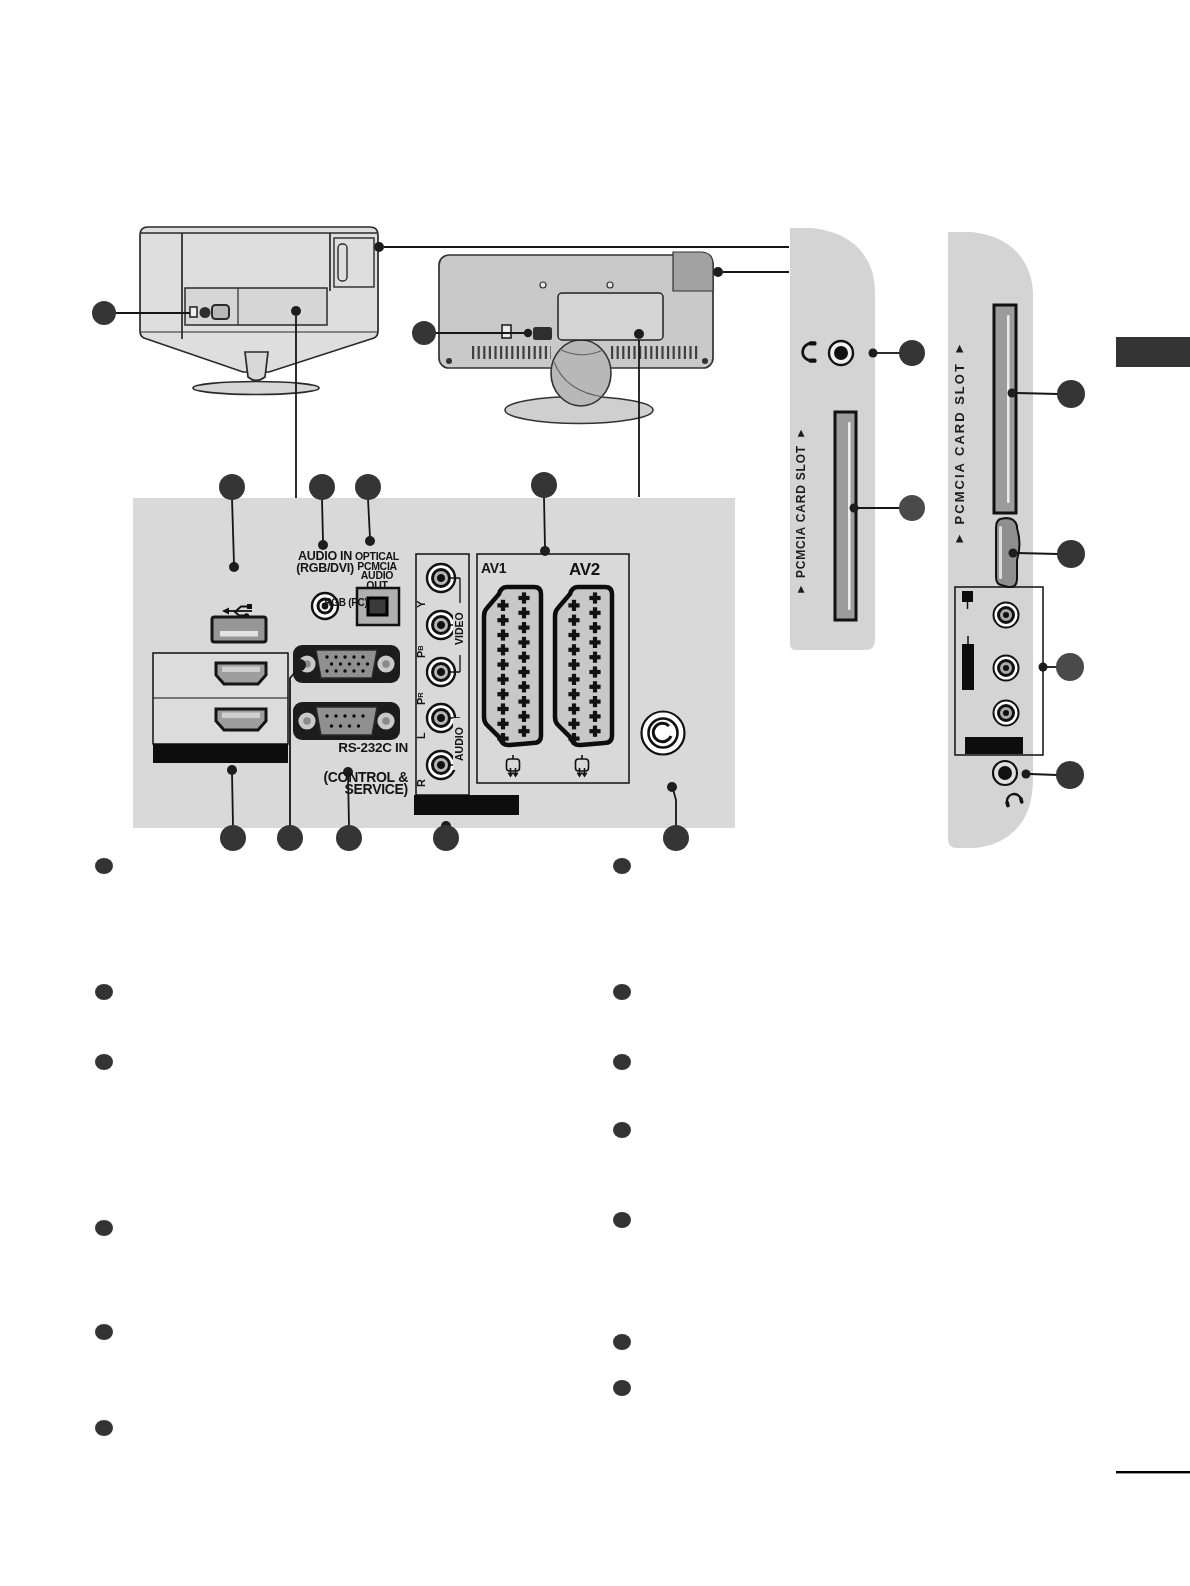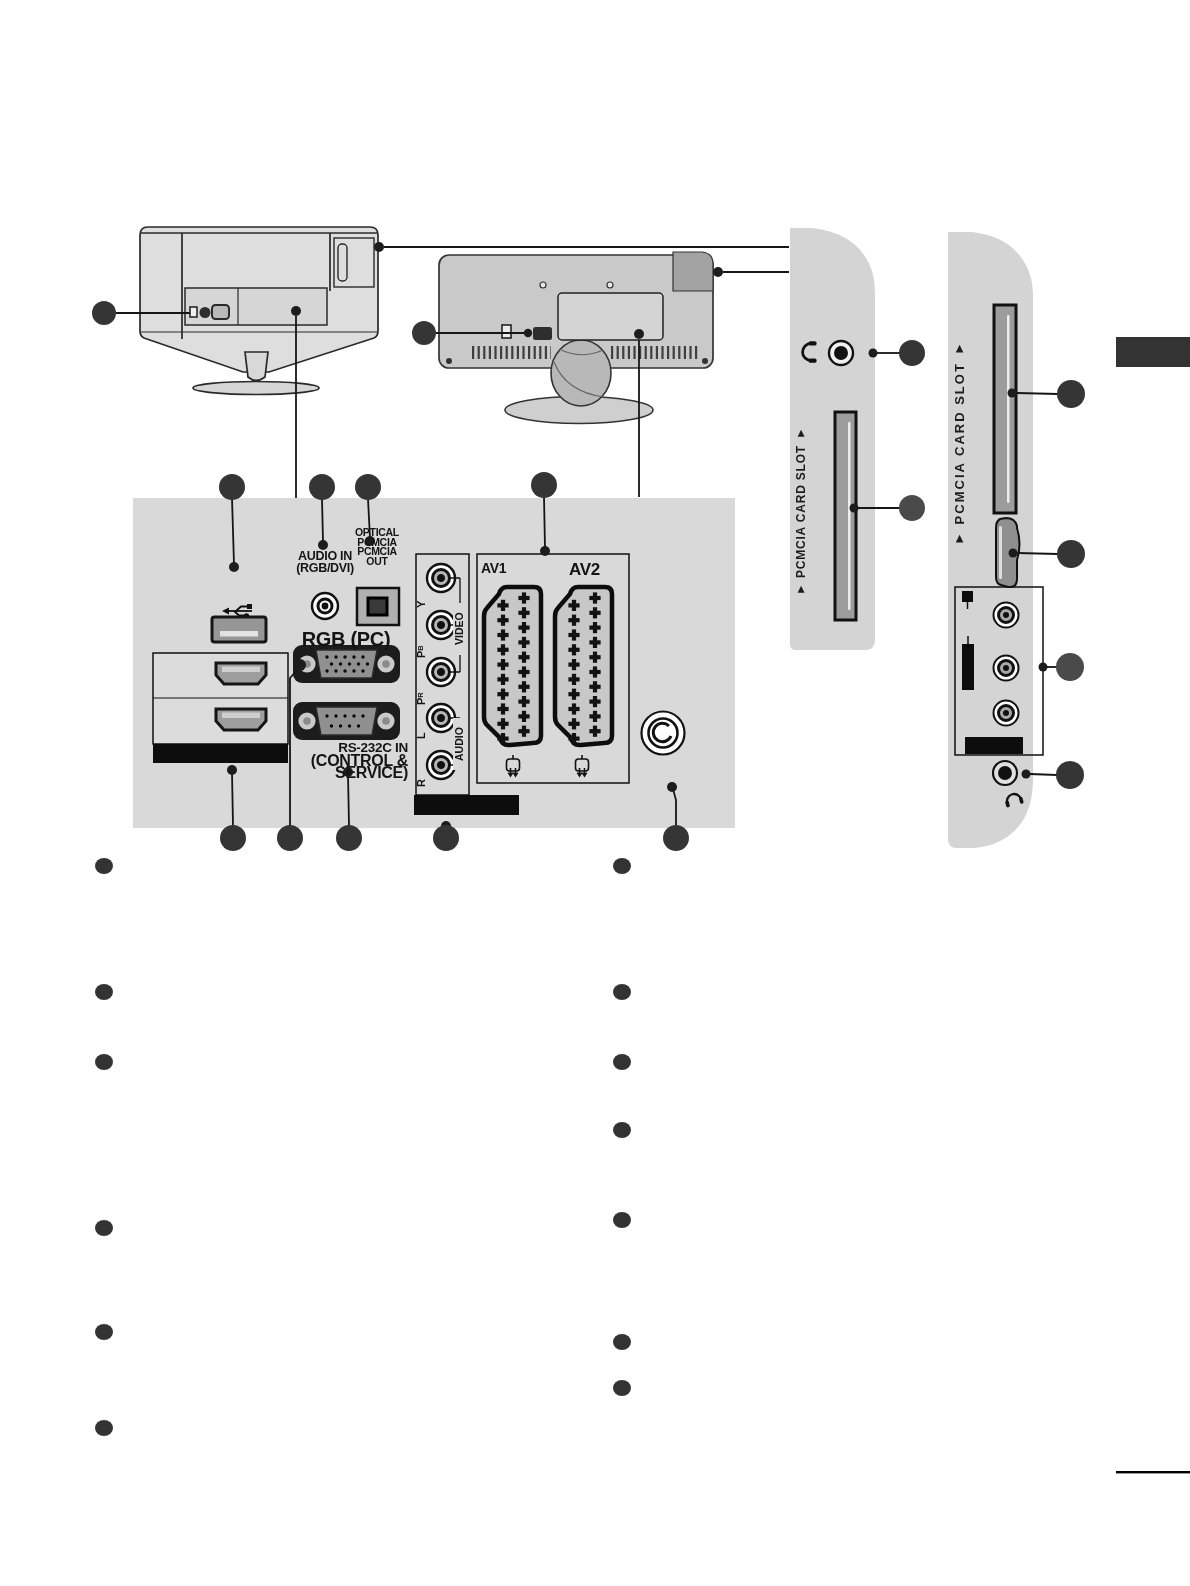--- a/index.html
+++ b/index.html
@@ -355,29 +355,29 @@
   </g>
 
   <rect x="1116" y="337" width="74" height="30" fill="#333"></rect>
   <rect x="1116" y="1471" width="74" height="2.4" fill="#000"></rect>
 </svg>
 
 <div class="lbl center" style="left:285px;top:551px;width:80px;font-size:12.5px;line-height:11.5px;">
   <div>AUDIO IN</div>
   <div>(RGB/DVI)</div>
 </div>
-<div class="lbl center" style="left:349px;top:528px;width:56px;font-size:10.5px;line-height:9.5px;">
+<div class="lbl center" style="left:349px;top:552px;width:56px;font-size:10.5px;line-height:9.5px;">
   <div>OPTICAL</div>
   <div>PCMCIA</div>
-  <div>PCMCIA OUT</div>
-</div>
-<div class="lbl center" style="left:294px;top:629px;width:104px;font-size:20px;">RGB (PC)</div>
+  <div>AUDIO OUT</div>
+</div>
+<div class="lbl center" style="left:294px;top:598px;width:104px;font-size:10px;">RGB (PC)</div>
 <div class="lbl center" style="left:286px;top:742px;width:122px;font-size:13.5px;line-height:12.5px;text-align:right;">
   <div>RS-232C IN</div>
-  <div style="font-size:16px;">(CONTROL &amp; SERVICE)</div>
+  <div style="font-size:14px;margin-top:16px;">(CONTROL &amp; SERVICE)</div>
 </div>
 <div class="lbl" style="left:481px;top:561px;font-size:14px;">AV1</div>
 <div class="lbl" style="left:569px;top:561px;font-size:17px;">AV2</div>
 
 <div class="grouplab" style="left:453px;top:603px;height:48px;width:15px;">VIDEO</div>
 <div class="grouplab" style="left:453px;top:718px;height:48px;width:15px;">AUDIO</div>
 
 <div class="jlab" style="left:415px;top:589px;">
   <span>Y</span><span class="sub"></span>
 </div>

